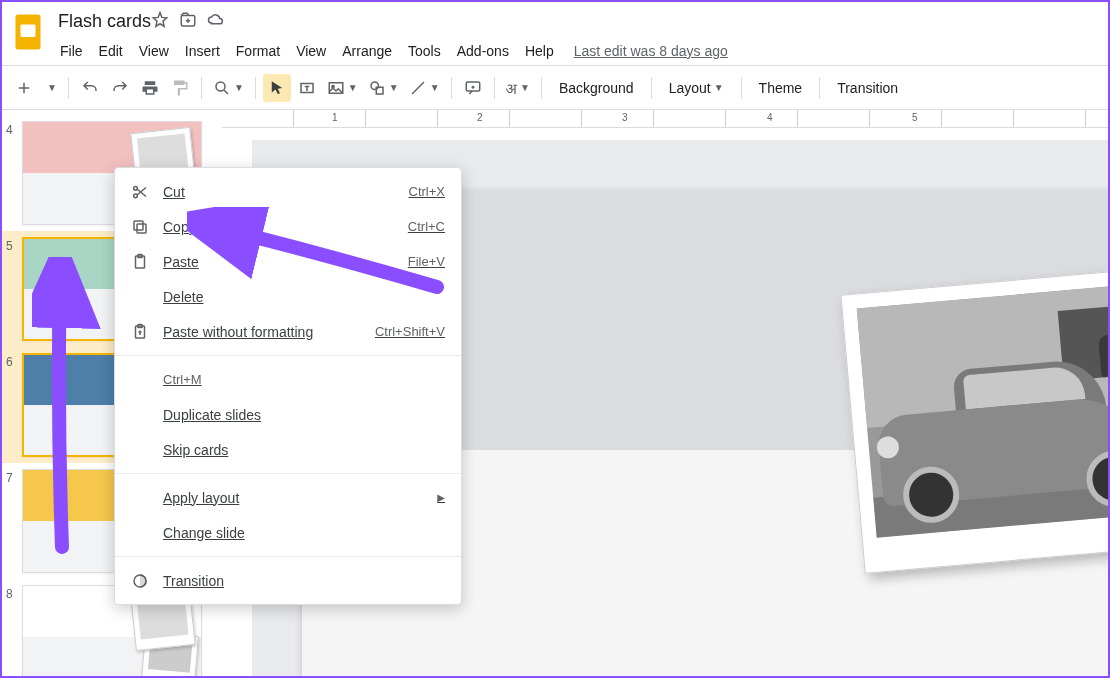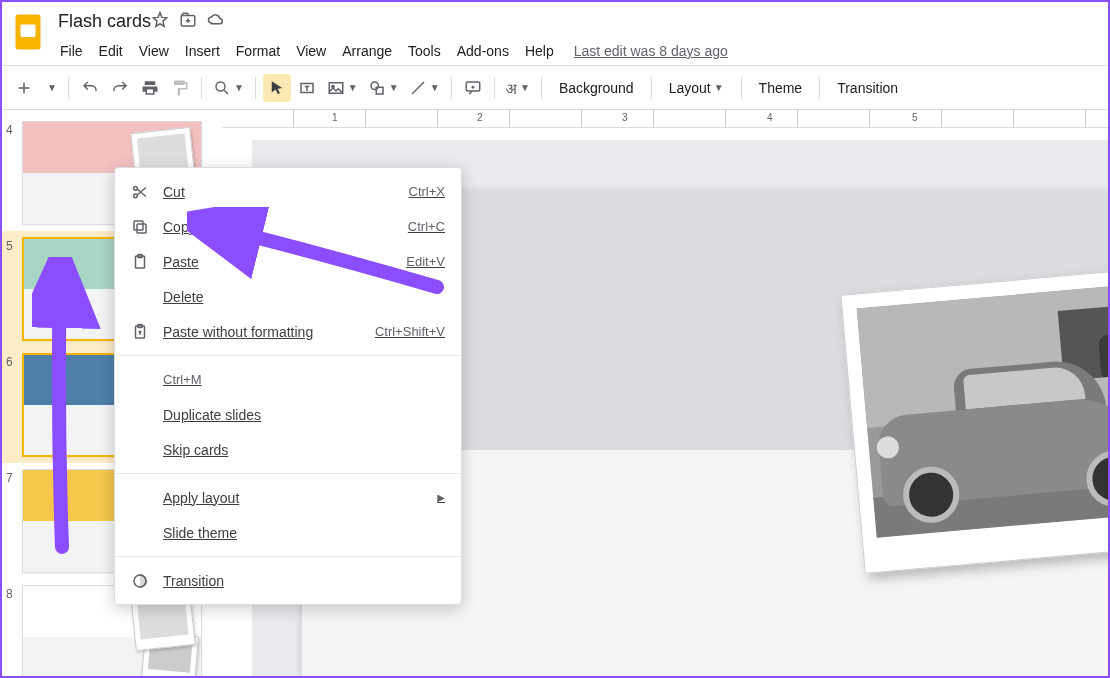--- a/index.html
+++ b/index.html
@@ -466,21 +466,21 @@
       <span class="cm-shortcut">Ctrl+C</span>
     </div>
     <div class="cm-item">
       <span class="cm-icon">
         <svg viewBox="0 0 24 24" fill="none" stroke="#5f6368" stroke-width="2">
           <rect x="6" y="4" width="12" height="16" rx="1"></rect>
           <rect x="9" y="2" width="6" height="4" rx="1"></rect>
         </svg>
       </span>
       <span class="cm-label">Paste</span>
-      <span class="cm-shortcut">Edit+V</span>
+      <span class="cm-shortcut">File+V</span>
     </div>
     <div class="cm-item">
       <span class="cm-icon"></span>
       <span class="cm-label">Delete</span>
     </div>
     <div class="cm-item">
       <span class="cm-icon">
         <svg viewBox="0 0 24 24" fill="none" stroke="#5f6368" stroke-width="2">
           <rect x="6" y="4" width="12" height="16" rx="1"></rect>
           <rect x="9" y="2" width="6" height="4" rx="1"></rect>
@@ -504,21 +504,21 @@
       <span class="cm-label">Skip cards</span>
     </div>
     <div class="cm-sep"></div>
     <div class="cm-item">
       <span class="cm-icon"></span>
       <span class="cm-label">Apply layout</span>
       <span class="cm-submenu-arrow">▶</span>
     </div>
     <div class="cm-item">
       <span class="cm-icon"></span>
-      <span class="cm-label">Slide theme</span>
+      <span class="cm-label">Change slide</span>
     </div>
     <div class="cm-sep"></div>
     <div class="cm-item">
       <span class="cm-icon">
         <svg viewBox="0 0 24 24" fill="none" stroke="#5f6368" stroke-width="2">
           <circle cx="12" cy="12" r="8"></circle>
           <path d="M12 4a8 8 0 010 16" fill="#5f6368" fill-opacity="0.25"></path>
         </svg>
       </span>
       <span class="cm-label">Transition</span>

